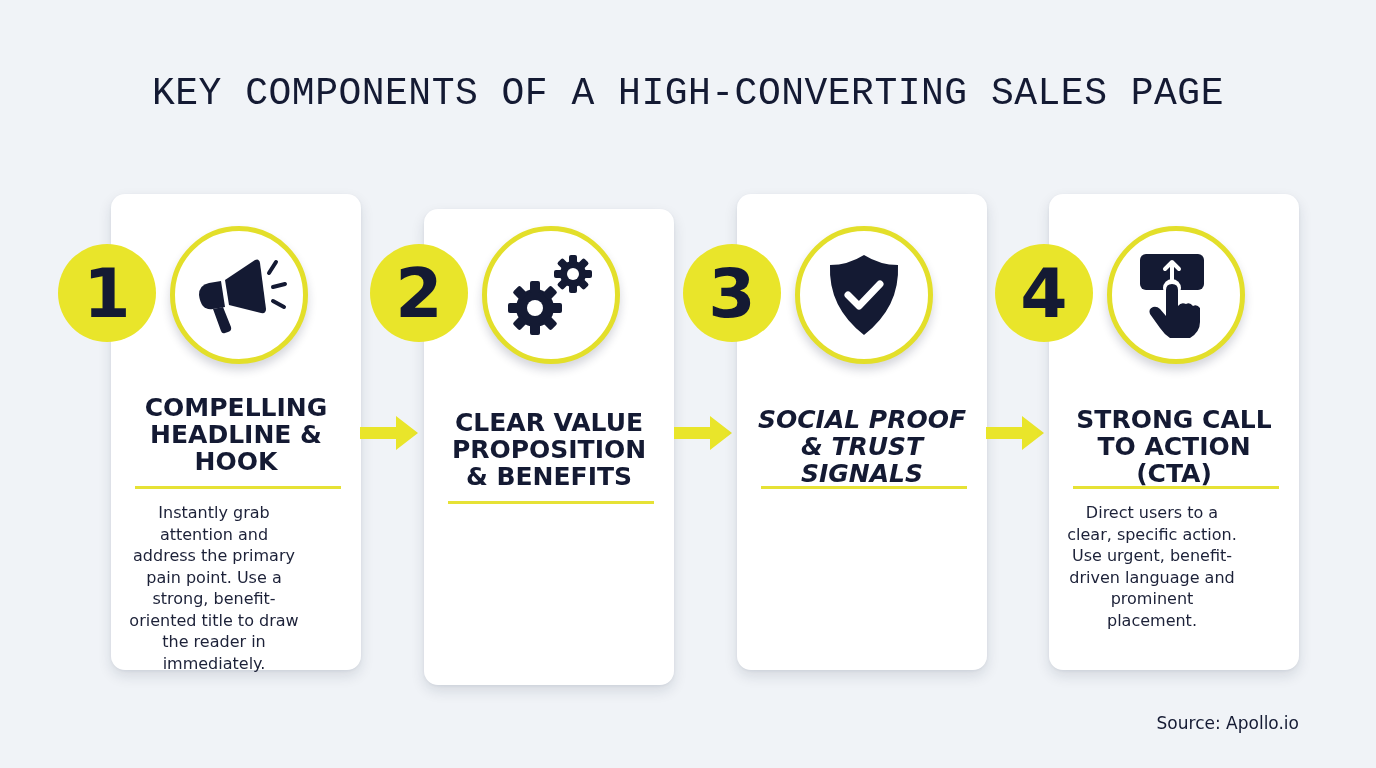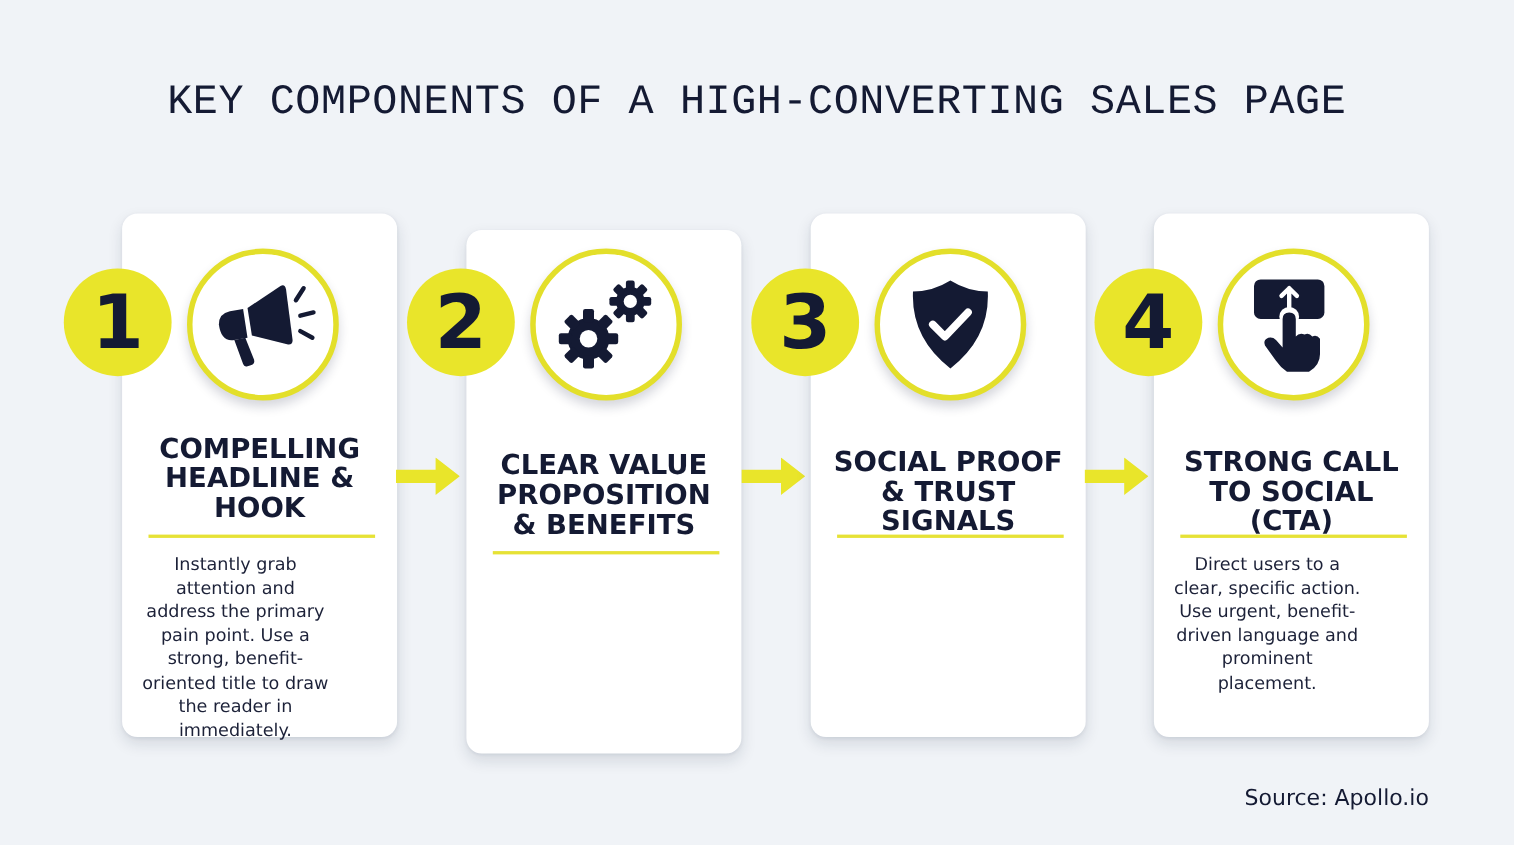--- a/index.html
+++ b/index.html
@@ -80,21 +80,21 @@
     padding: 0 18px;
   }
   .arrow {
     position: absolute;
     top: 416px;
     width: 58px; height: 34px;
   }
   .source {
     position: absolute;
     top: 713px; right: 77px;
-    font-size: 20px;
+    font-size: 17px;
     color: #141a33;
   }
 </style>
 </head>
 <body>
 
 <div class="title">KEY COMPONENTS OF A HIGH-CONVERTING SALES PAGE</div>
 
 <div class="card" style="left:111px;">
   <div class="card-title" style="top:200px;">COMPELLING HEADLINE &amp; HOOK</div>
@@ -165,39 +165,39 @@
   </svg>
 </div>
 
 <div class="arrow" style="left:674px;">
   <svg width="58" height="34" viewBox="0 0 58 34">
       <path d="M0 11 h36 v-11 l22 17 l-22 17 v-11 h-36z" fill="#e9e52a"></path>
     </svg>
 </div>
 
 <div class="card" style="left:737px;">
-  <div class="card-title" style="top:212px;">SOCIAL PROOF &amp; TRUST SIGNALS</div>
+  <div class="card-title" style="top:212px;font-style:italic;">SOCIAL PROOF &amp; TRUST SIGNALS</div>
   <div class="divider"></div>
 </div>
 <div class="num-badge" style="left:683px;">3</div>
 <div class="icon-ring" style="left:795px;">
   <svg width="72" height="84" viewBox="0 0 72 84">
     <path d="M36 2 q16 10 34 10 q2 42 -34 70 q-36 -28 -34 -70 q18 0 34 -10z" fill="#141a33"></path>
     <path d="M20 42 l11 11 l21 -22" stroke="#ffffff" stroke-width="7" fill="none" stroke-linecap="round" stroke-linejoin="round"></path>
   </svg>
 </div>
 
 <div class="arrow" style="left:986px;">
   <svg width="58" height="34" viewBox="0 0 58 34">
       <path d="M0 11 h36 v-11 l22 17 l-22 17 v-11 h-36z" fill="#e9e52a"></path>
     </svg>
 </div>
 
 <div class="card" style="left:1049px;">
-  <div class="card-title" style="top:212px;">STRONG CALL TO SOCIAL (CTA)</div>
+  <div class="card-title" style="top:212px;">STRONG CALL TO ACTION (CTA)</div>
   <div class="divider"></div>
   <div class="card-desc">Direct users to a clear, specific action. Use urgent, benefit-driven language and prominent placement.</div>
 </div>
 <div class="num-badge" style="left:995px;">4</div>
 <div class="icon-ring" style="left:1107px;">
   <svg width="80" height="90" viewBox="0 0 80 90">
     <rect x="4" y="4" width="64" height="36" rx="6" fill="#141a33"></rect>
     <path d="M36 30 v-18 m-7 7 l7 -7 l7 7" stroke="#ffffff" stroke-width="4" fill="none" stroke-linecap="round" stroke-linejoin="round"></path>
     <circle cx="36" cy="38" r="9" fill="#ffffff"></circle>
     <path d="M30 40 q0 -6 6 -6 q6 0 6 6 v16 q3 -4 8 -2 q4 -2 7 2 q4 -2 7 2 v14 q0 10 -10 16 h-20 q-6 -4 -10 -10 l-10 -14 q-2 -5 3 -7 q4 -1 7 2 l6 7z" fill="#141a33"></path>

